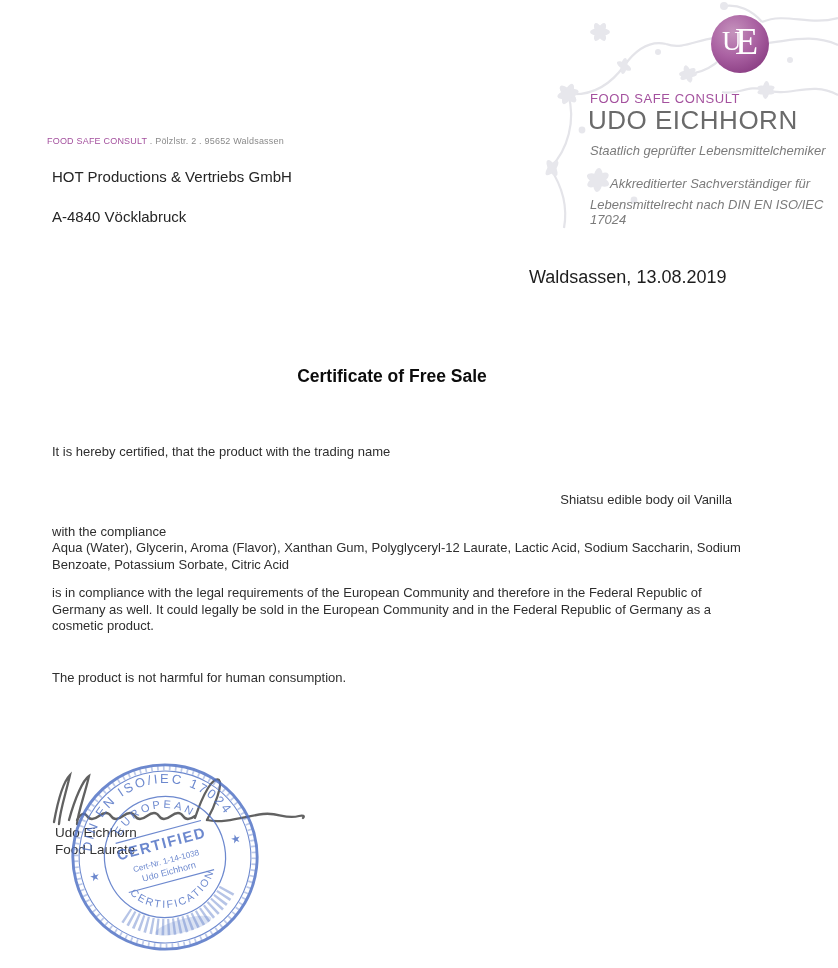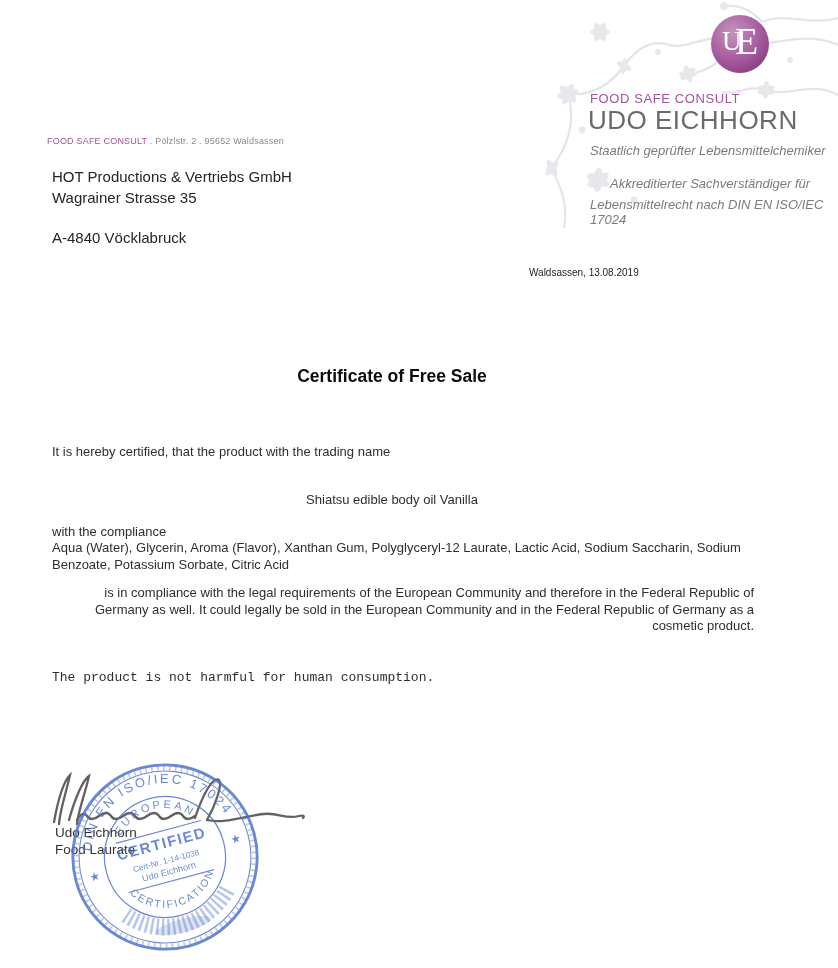--- a/index.html
+++ b/index.html
@@ -24,30 +24,30 @@
   .lh-sub{font-style:italic;color:#7b7b7b;font-size:13px;}
   .sub1{left:590px;top:143px;}
   .sub2{left:590px;top:176px;margin-left:20px;}
   .sub3{left:590px;top:177px;margin-top:20px;}
   
   .sender{left:47px;top:124px;font-size:9px;color:#8a8a8a;letter-spacing:.2px;margin-top:12px;}
   .sender .sbrand{color:#a4519e;}
   
   .recipient{left:52px;top:166px;font-size:15px;color:#252525;line-height:21px;}
   .recipient .gap{height:19px;}
-  .dateline{left:529px;top:267px;font-size:10px;color:#1d1d1d;}
+  .dateline{left:529px;top:267px;font-size:18px;color:#1d1d1d;}
   
   .doc-title{left:52px;top:366px;width:680px;text-align:center;font-size:17.5px;font-weight:bold;color:#0c0c0c;}
   .bodytext{font-size:13px;color:#2e2e2e;line-height:16.5px;}
   .intro{left:52px;top:444px;}
-  .product{left:52px;top:492px;width:680px;text-align:center;}
+  .product{left:52px;top:492px;width:680px;text-align:right;}
   .ing-label{left:52px;top:524px;}
   .ingredients{left:52px;top:540px;width:700px;}
-  .compliance{left:52px;top:585px;width:702px;text-align:right;}
-  .harmless{left:52px;top:670px;font-family:Liberation Mono, monospace;}
+  .compliance{left:52px;top:585px;width:702px;}
+  .harmless{left:52px;top:670px;}
   
   .sig-svg{position:absolute;left:46px;top:758px;z-index:3;}
   .signatory{left:55px;top:824px;font-size:13.5px;color:#333;line-height:17px;z-index:2;}
   .stamp-svg{position:absolute;left:69px;top:761px;z-index:4;opacity:.82;pointer-events:none;}
   .stamp-ink{stroke:#4d6fc4;fill:none;}
   .stamp-txt{fill:#4d6fc4;stroke:none;font-family:"Liberation Sans", sans-serif;}
 </style>
 </head>
 <body>
 
@@ -117,21 +117,20 @@
   <div class="layer lh-sub sub1">Staatlich geprüfter Lebensmittelchemiker</div>
   <div class="layer lh-sub sub2">Akkreditierter Sachverständiger für</div>
   <div class="layer lh-sub sub3">Lebensmittelrecht nach DIN EN ISO/IEC 17024</div>
 
   <div class="layer sender">
     <span class="sbrand">FOOD SAFE CONSULT</span><span> . Pölzlstr. 2 . 95652 Waldsassen</span>
   </div>
 
   <div class="layer recipient">
     <div>HOT Productions &amp; Vertriebs GmbH</div>
-    <div>Wagrainer Strasse 35</div>
     <div class="gap"></div>
     <div>A-4840 Vöcklabruck</div>
   </div>
 
   <div class="layer dateline">Waldsassen, 13.08.2019</div>
 
   <div class="layer bodytext intro">It is hereby certified, that the product with the trading name</div>
   <div class="layer doc-title">Certificate of Free Sale</div>
   <div class="layer bodytext product">Shiatsu edible body oil Vanilla</div>
   <div class="layer bodytext ing-label">with the compliance</div>

